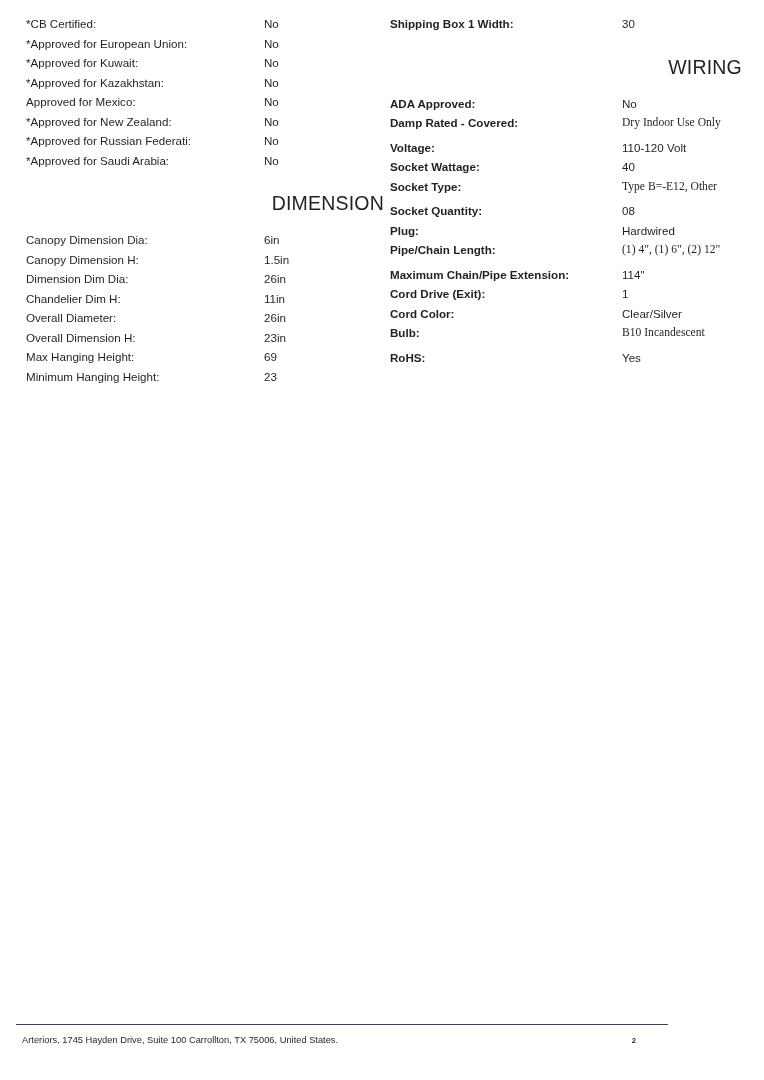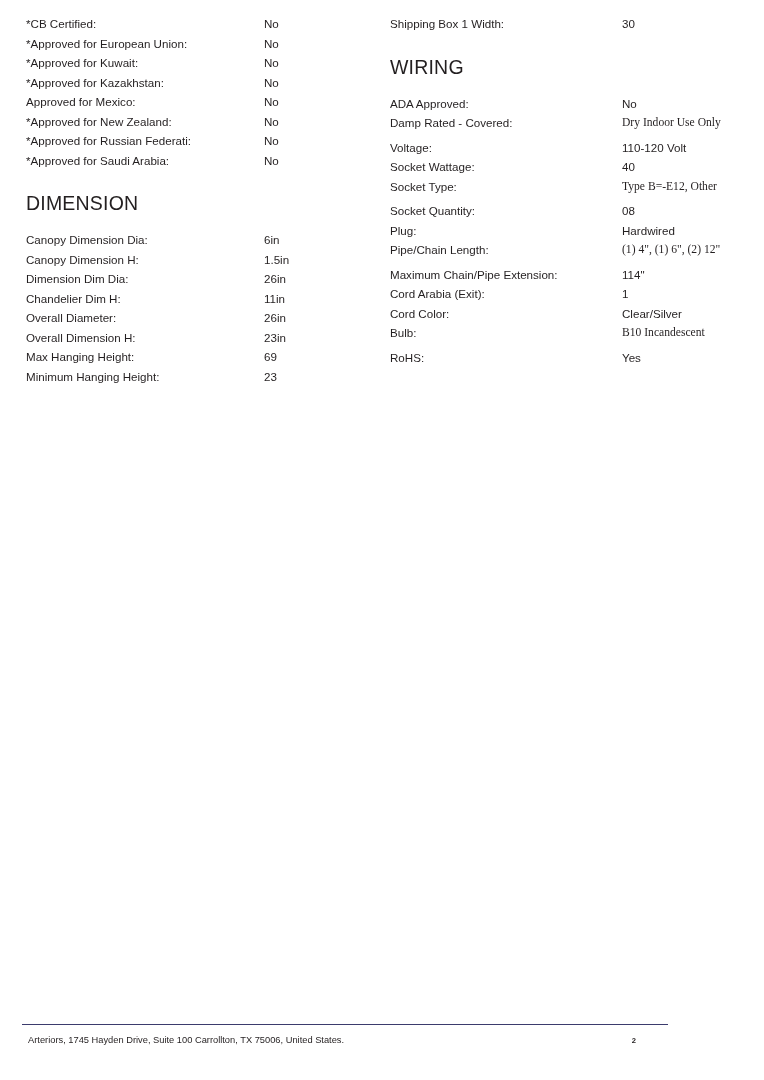--- a/index.html
+++ b/index.html
@@ -45,33 +45,35 @@
     width: 238px;
     flex: 0 0 238px;
     padding-right: 4px;
   }
   .spec-value {
     flex: 1 1 auto;
   }
   .col.right .spec-label {
     width: 232px;
     flex: 0 0 232px;
+    font-weight: bold;
   }
   .section-head {
     font-size: 19.5px;
     font-weight: normal;
     letter-spacing: 0.2px;
     margin: 22px 0 16px 0;
     line-height: 22px;
+    text-align: right;
   }
   .gap-xs { height: 5px; }
   .multiline .spec-value { line-height: 19.5px; font-family: Liberation Serif, serif; }
   .footer {
     position: absolute;
-    left: 10px;
+    left: 4px;
     right: 0;
     bottom: 0;
     height: 56px;
   }
   .footer-rule {
     position: absolute;
     left: 12px;
     right: 12px;
     top: 0;
     height: 1px;
@@ -233,21 +235,21 @@
       </div>
 
       <div class="gap-xs"></div>
 
       <div>
         <div class="spec-row">
           <div class="spec-label">Maximum Chain/Pipe Extension:</div>
           <div class="spec-value">114"</div>
         </div>
         <div class="spec-row">
-          <div class="spec-label">Cord Arabia (Exit):</div>
+          <div class="spec-label">Cord Drive (Exit):</div>
           <div class="spec-value">1</div>
         </div>
         <div class="spec-row">
           <div class="spec-label">Cord Color:</div>
           <div class="spec-value">Clear/Silver</div>
         </div>
         <div class="spec-row multiline">
           <div class="spec-label">Bulb:</div>
           <div class="spec-value">B10 Incandescent</div>
         </div>

